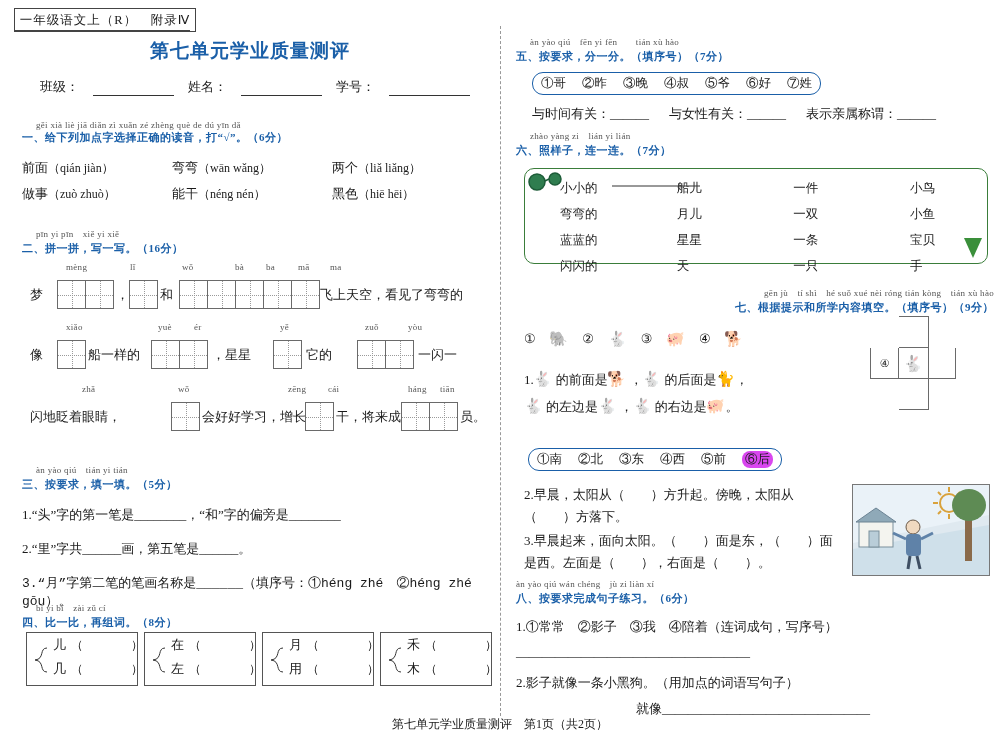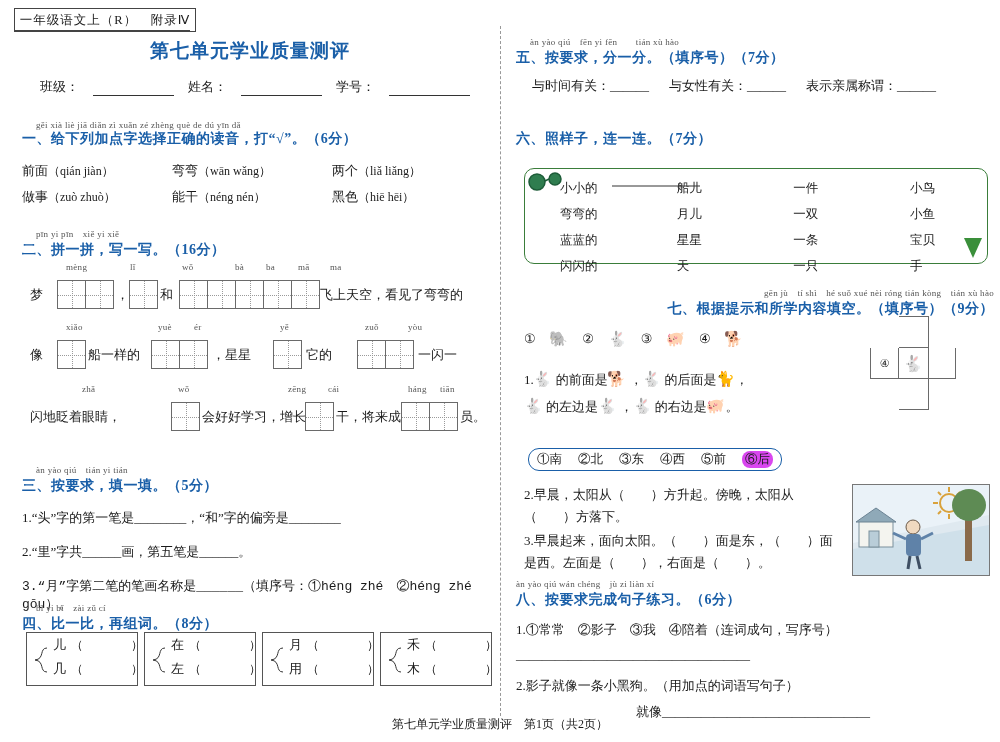--- a/index.html
+++ b/index.html
@@ -17,21 +17,21 @@
   .hdr{position:absolute;left:14px;top:8px;width:180px;height:22px;border:1px solid #444;
        display:flex;align-items:center;justify-content:center;font-size:12.5px;letter-spacing:1px;}
   .hdr-line{position:absolute;left:14px;top:30px;width:176px;border-top:1px solid #444;}
 
   .title{position:absolute;left:0;top:38px;width:500px;text-align:center;
          font-size:19px;font-weight:bold;color:#1a5fa8;letter-spacing:1px;}
 
   .vsep{position:absolute;left:500px;top:26px;height:690px;border-left:1px dashed #999;}
 
   .row{position:absolute;}
-  .sec{font-size:14px;font-weight:bold;color:#1a5fa8;letter-spacing:.5px;}
+  .sec{font-size:11px;font-weight:bold;color:#1a5fa8;letter-spacing:.5px;}
   .py{font-size:9px;color:#555;letter-spacing:.3px;font-family:"Liberation Serif",serif;}
   .txt{font-size:13px;}
   .sm{font-size:12px;}
 
   
   .info{position:absolute;left:40px;top:78px;width:430px;font-size:13px;display:flex;gap:14px;align-items:flex-end;}
   .info span.lbl{white-space:nowrap;}
   .info span.ln{display:inline-block;border-bottom:1px solid #333;height:14px;}
 
   
@@ -259,28 +259,40 @@
         <path d="M14 1 C6 1,12 12,2 13 C12 14,6 25,14 25" fill="none" stroke="#333" stroke-width="1"></path>
       </svg>
     </div>
   </div>
 
   <div class="row" style="left:516px;top:36px;width:478px;">
     <div class="py" style="margin-left:14px;">àn yào qiú　fēn yi fēn　　tián xù hào</div>
     <div class="sec">
       <span>五、按要求，分一分。（填序号）</span><span>（7分）</span>
     </div>
+    <div style="margin-top:8px;margin-left:16px;">
+      <span class="pillrow">
+        <span>①哥</span>
+        <span>②昨</span>
+        <span>③晚</span>
+        <span>④叔</span>
+        <span>⑤爷</span>
+        <span>⑥好</span>
+        <span>⑦姓</span>
+      </span>
+    </div>
     <div class="txt" style="margin-top:10px;margin-left:16px;display:flex;gap:20px;">
       <span>与时间有关：______</span>
       <span>与女性有关：______</span>
       <span>表示亲属称谓：______</span>
     </div>
   </div>
 
   <div class="row" style="left:516px;top:130px;width:478px;">
+    <div class="py" style="margin-left:14px;">zhào yàng zi　lián yi lián</div>
     <div class="sec">
       <span>六、照样子，连一连。</span><span>（7分）</span>
     </div>
   </div>
 
   <div class="matchbox" style="left:524px;top:168px;width:462px;height:94px;"></div>
   <svg style="position:absolute;left:960px;top:236px;" width="26" height="26" viewBox="0 0 26 26">
     <path d="M4 2 L22 2 L13 22 Z" fill="#3a8f3a"></path>
   </svg>
   <svg style="position:absolute;left:526px;top:168px;" width="44" height="26" viewBox="0 0 44 26">

